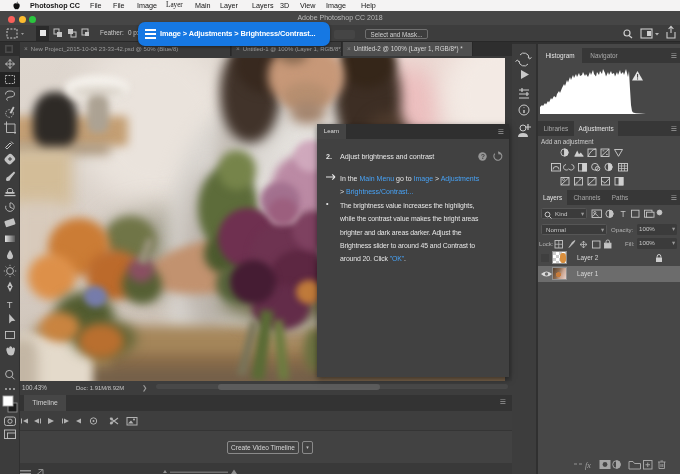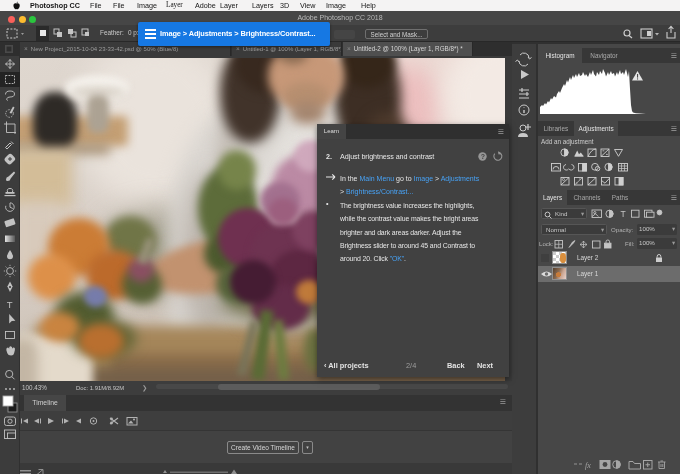--- a/index.html
+++ b/index.html
@@ -23,21 +23,21 @@
 
 #optionsbar { left:0; top:25px; width:680px; height:17px; background:#3d3d3d;
   border-bottom:1px solid #282828; }
 .opticon { position:absolute; color:#c9c9c9; }
 #samask { position:absolute; left:365px; top:3.5px; width:63px; height:10.5px;
   border:1px solid #6f6f6f; border-radius:2px; color:#d2d2d2; font-size:6.3px;
   line-height:9px; text-align:center; }
 
 
 #tooltip { left:138px; top:22px; width:192px; height:24px; background:#1678e3;
-  border-radius:2px; z-index:60; box-shadow:0 1px 3px rgba(0,0,0,.45); }
+  border-radius:7px; z-index:60; box-shadow:0 1px 3px rgba(0,0,0,.45); }
 #tooltip .txt { position:absolute; left:22px; top:0; height:24px; line-height:24px;
   color:#fff; font-size:7.4px; font-weight:bold; letter-spacing:-0.1px; white-space:nowrap; }
 .hbar { position:absolute; left:7px; width:10.5px; height:2px; background:#fff; }
 
 
 #tabbar { left:0; top:42px; width:680px; height:14px; background:#2e2e2e; }
 .tab { position:absolute; top:0; height:14px; font-size:6px; line-height:14px;
   color:#9d9d9d; white-space:nowrap; overflow:hidden; background:#3a3a3a;
   border-right:1px solid #282828; padding-left:4px; }
 .tab .x { color:#8a8a8a; margin-right:3px; font-size:6.5px; }
@@ -110,21 +110,21 @@
 
   <div class="abs" id="menubar">
     <svg style="position:absolute;left:12px;top:1px;" width="9" height="9" viewBox="0 0 10 10">
       <path fill="#111" d="M5.1 2.9 C3.6 1.9 1.6 2.8 1.6 5.1 C1.6 7.4 3.1 9.2 4.1 9.2 C4.6 9.2 4.8 8.9 5.1 8.9 C5.4 8.9 5.6 9.2 6.1 9.2 C7.1 9.2 8.6 7.4 8.6 5.1 C8.6 2.8 6.6 1.9 5.1 2.9 Z M5.1 2.6 Q5.1 1.1 6.6 0.6 Q6.7 2.1 5.1 2.6 Z"></path>
     </svg>
     <span class="b" style="left:30px;">Photoshop CC</span>
     <span style="left:90px;">File</span>
     <span style="left:113px;">File</span>
     <span style="left:137px;">Image</span>
     <span style="left:166px;font-family:Liberation Serif, serif;">Layer</span>
-    <span style="left:195px;">Adobe</span>
+    <span style="left:195px;">Main</span>
     <span style="left:220px;">Layer</span>
     <span style="left:252px;">Layers</span>
     <span style="left:280px;">3D</span>
     <span style="left:300px;">View</span>
     <span style="left:326px;">Image</span>
     <span style="left:361px;">Help</span>
   </div>
 
   <div class="abs" id="titlebar">
     <div class="tl" style="left:8px; background:#f9605a;"></div>
@@ -576,21 +576,15 @@
         <path d="M17.8 2.6 a4 4 0 1 0 3.4-1.4" stroke="#969696" fill="none" stroke-width="1.1"></path>
         <path d="M21.6 0 l-0.4 3.2 l3.2 0.4 z" fill="#969696"></path>
       </svg>
       <svg class="abs" style="left:0px; top:27px;" width="12" height="8">
         <path d="M0 4 h9 M9 4 l-2.8-2.6 M9 4 l-2.8 2.6" stroke="#e6e6e6" stroke-width="1.1" fill="none"></path>
       </svg>
       <div class="lhrow" style="left:14px; top:26px; width:160px; line-height:13.2px; font-size:7px;">In the <span class="blue">Main Menu</span> go to <span class="blue">Image</span> &gt; <span class="blue">Adjustments</span><br>&gt; <span class="blue">Brightness/Contrast...</span></div>
       <div class="lhrow" style="left:0px; top:53px;">•</div>
       <div class="lhrow" style="left:14px; top:53px; width:160px; line-height:13.25px; font-size:6.9px; letter-spacing:-0.12px;">The brightness value increases the highlights,<br>while the contrast value makes the bright areas<br>brighter and dark areas darker. Adjust the<br>Brightness slider to around 45 and Contrast to<br>around 20. Click <span class="blue">"OK"</span>.</div>
     </div>
-    <div id="learnfoot">
-      <span class="abs" style="left:7px;">‹ All projects</span>
-      <span class="abs" style="left:89px; color:#9d9d9d; font-weight:normal;">2/4</span>
-      <span class="abs" style="left:130px;">Back</span>
-      <span class="abs" style="left:160px;">Next</span>
-    </div>
   </div>
 
 </div>
 
 </body></html>

